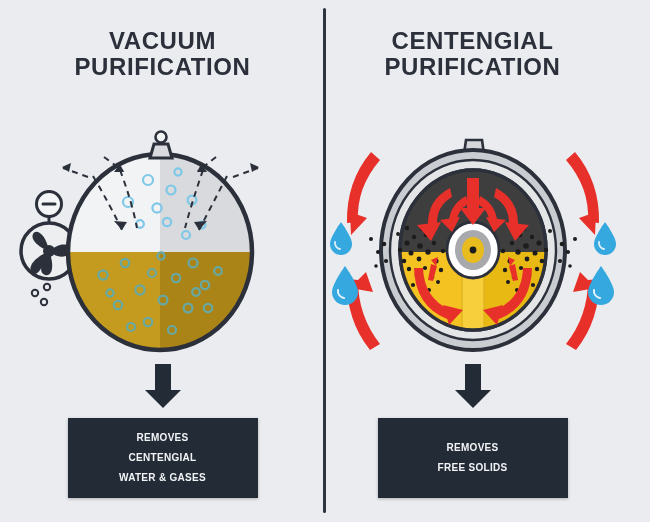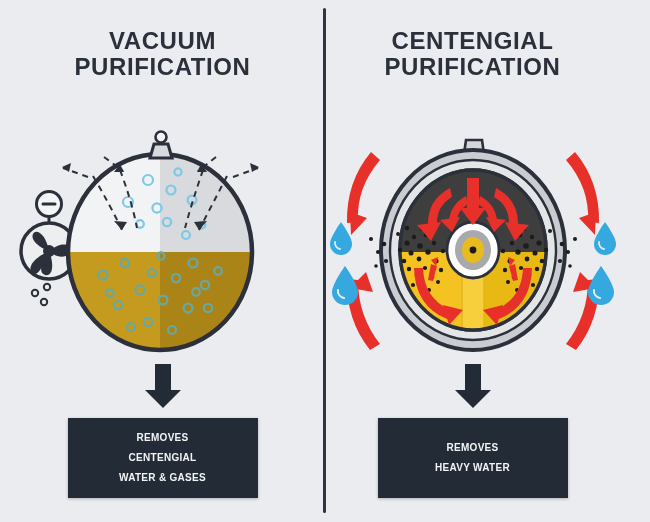--- a/index.html
+++ b/index.html
@@ -354,17 +354,17 @@
         <path d="M284 160 a7 7 0 0 0 6 8" fill="none" stroke="#ffffff" stroke-width="2" stroke-linecap="round" opacity="0.85"></path>
       </g>
     </svg>
 
     <svg class="arrow-down" viewBox="0 0 50 48">
       <path d="M17 2 h16 v26 h10 L25 46 L7 28 h10 Z" fill="#232b36"></path>
     </svg>
 
     <div class="result-box">
       <div class="line">REMOVES</div>
-      <div class="line">HEAVY WATER</div>
+      <div class="line">FREE SOLIDS</div>
     </div>
   </div>
 
 </div>
 
 </body></html>

